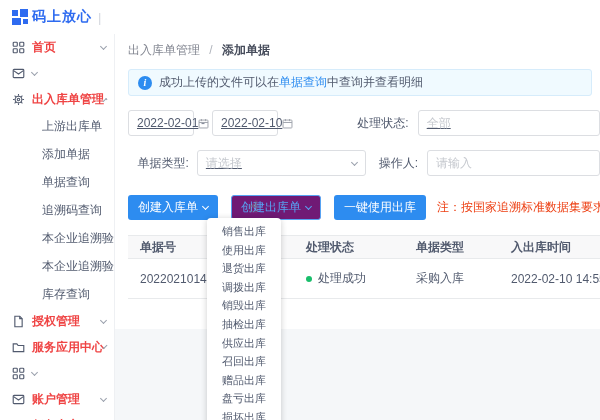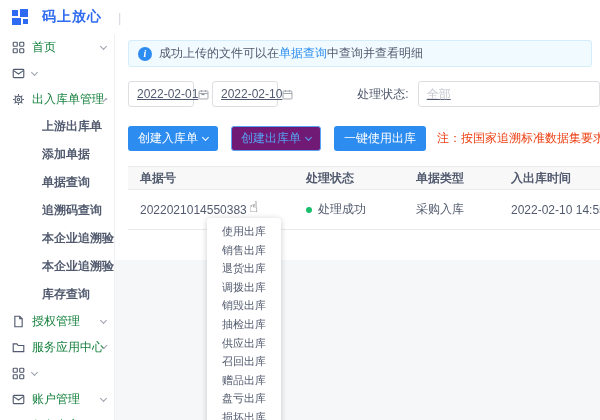--- a/index.html
+++ b/index.html
@@ -2,44 +2,44 @@
 <html><head>
 <meta charset="utf-8">
 <style>
   * { margin:0; padding:0; box-sizing:border-box; }
   html,body { width:600px; height:420px; }
   body { font-family:"Liberation Sans","DejaVu Sans",sans-serif; font-size:12px; color:#515a6e; background:#fff; }
   .app { position:relative; width:600px; height:420px; overflow:hidden; background:#fff; }
 
   
   .topbar { height:34px; display:flex; align-items:center; padding-left:12px; background:#fff; }
-  .logo { display:flex; align-items:center; gap:14px; }
+  .logo { display:flex; align-items:center; gap:4px; }
   .logo-icon { width:16px; height:16px; position:relative; }
   .logo-icon i { position:absolute; background:#2e6bf0; display:block; }
   .logo-icon .a{ left:0; top:1px; width:6px; height:6px; }
   .logo-icon .b{ left:0; top:9px; width:9px; height:7px; }
   .logo-icon .c{ left:8px; top:0; width:8px; height:8px; }
   .logo-icon .d{ left:11px; top:10px; width:5px; height:5px; }
   .brand { color:#2e6bf0; font-weight:bold; font-size:14px; letter-spacing:1px; }
   .logo-div { color:#d3d7de; font-size:13px; margin:0 2px; }
   .platform { color:#3c4353; font-size:13px; letter-spacing:1px; }
 
   
   .main { display:flex; height:386px; }
   .sidebar { width:115px; flex:0 0 115px; border-right:1px solid #eef0f3; background:#fff; overflow:hidden; }
   .content { flex:1; display:flex; flex-direction:column; min-width:0; }
 
   
   .nav-item { height:26px; display:flex; align-items:center; padding:0 8px 0 12px; cursor:pointer; }
   .nav-icon { width:13px; height:13px; margin-right:7px; color:#515a6e; flex:0 0 13px; }
   .nav-icon svg { width:13px; height:13px; display:block; }
-  .nav-label { flex:1; font-weight:400; color:#15803d; font-size:12px; white-space:nowrap; }
+  .nav-label { flex:1; font-weight:700; color:#ef4444; font-size:12px; white-space:nowrap; }
   .chev { display:inline-block; width:5px; height:5px; border-right:1px solid #9aa0ac; border-bottom:1px solid #9aa0ac; transform:rotate(45deg); margin-top:-2px; }
   .chev.up { transform:rotate(-135deg); margin-top:3px; }
-  .nav-sub { height:28px; line-height:28px; padding-left:42px; color:#515a6e; font-size:12px; white-space:nowrap; cursor:pointer;font-weight:bold; }
+  .nav-sub { height:28px; line-height:28px; padding-left:42px; color:#515a6e; font-size:12px; white-space:nowrap; cursor:pointer; }
 
   
   .breadcrumb { padding:8px 0 4px 13px; font-size:12px; }
   .bc-parent { color:#80848f; cursor:pointer; }
   .bc-sep { color:#b0b4bc; margin:0 6px; }
   .bc-current { color:#464c5b; font-weight:bold; }
 
   
   .alert { margin:6px 8px 0 13px; height:27px; background:#f0faff; border:1px solid #d6ecfb; border-radius:3px; display:flex; align-items:center; padding-left:9px; }
   .info-icon { width:14px; height:14px; border-radius:50%; background:#2d8cf0; color:#fff; font-size:10px; font-style:italic; font-weight:bold; display:flex; align-items:center; justify-content:center; margin-right:7px; font-family:"Liberation Serif",serif; }
@@ -208,20 +208,25 @@
             </svg>
         </span>
         <span class="nav-label">任务中心</span>
 
       </div>
 
     </aside>
 
     <section class="content">
 
+      <div class="breadcrumb">
+        <span class="bc-parent">出入库单管理</span>
+        <span class="bc-sep">/</span>
+        <span class="bc-current">添加单据</span>
+      </div>
 
       <div class="alert">
         <span class="info-icon">i</span>
         <span class="alert-text">成功上传的文件可以在</span>
         <span class="alert-link">单据查询</span>
         <span class="alert-text">中查询并查看明细</span>
       </div>
 
       <div class="form-row">
         <div class="row1-left">
@@ -245,20 +250,32 @@
             </span>
           </div>
         </div>
         <span class="spacer-l"></span>
         <span class="f-label lab-right">处理状态:</span>
         <div class="inp sel sel-status">
           <span class="ph">全部</span>
         </div>
       </div>
 
+      <div class="form-row">
+        <div class="row2-left">
+          <span class="f-label lab-left">单据类型:</span>
+          <div class="inp sel sel-type">
+            <span class="ph">请选择</span>
+            <span class="chev"></span>
+          </div>
+        </div>
+        <span class="spacer-l"></span>
+        <span class="f-label lab-right">操作人:</span>
+        <input class="text-inp" type="text" placeholder="请输入" style="">
+      </div>
 
       <div class="toolbar">
         <button class="btn btn-primary">
           <span>创建入库单</span>
           <span class="chev"></span>
         </button>
         <button class="btn btn-outline">
           <span>创建出库单</span>
           <span class="chev"></span>
         </button>
@@ -283,22 +300,22 @@
           <div class="tc c3">采购入库</div>
           <div class="tc c4">2022-02-10 14:55:10</div>
         </div>
       </div>
 
       <div class="bottom-gray"></div>
     </section>
   </div>
 
   <div class="dropdown">
+    <div class="dd-item">销售出库</div>
     <div class="dd-item">使用出库</div>
-    <div class="dd-item">销售出库</div>
     <div class="dd-item">退货出库</div>
     <div class="dd-item">调拨出库</div>
     <div class="dd-item">销毁出库</div>
     <div class="dd-item">抽检出库</div>
     <div class="dd-item">供应出库</div>
     <div class="dd-item">召回出库</div>
     <div class="dd-item">赠品出库</div>
     <div class="dd-item">盘亏出库</div>
     <div class="dd-item">损坏出库</div>
   </div>

